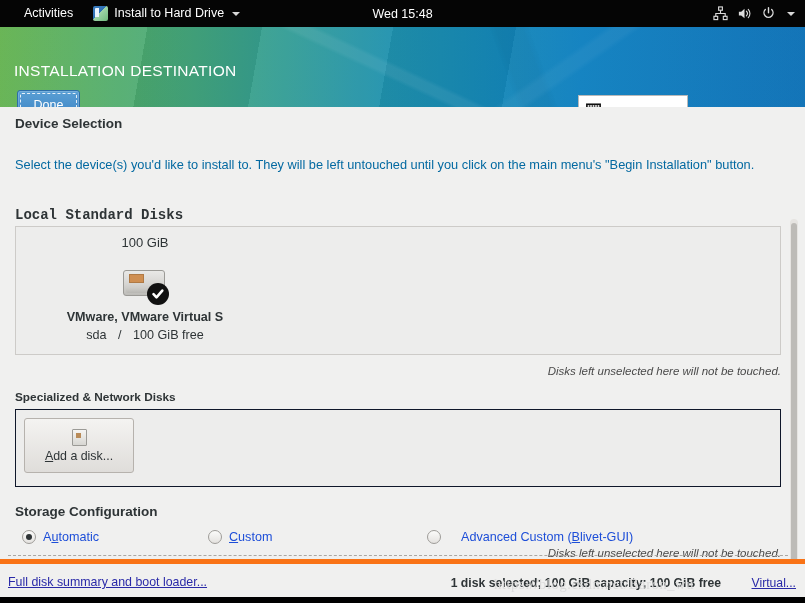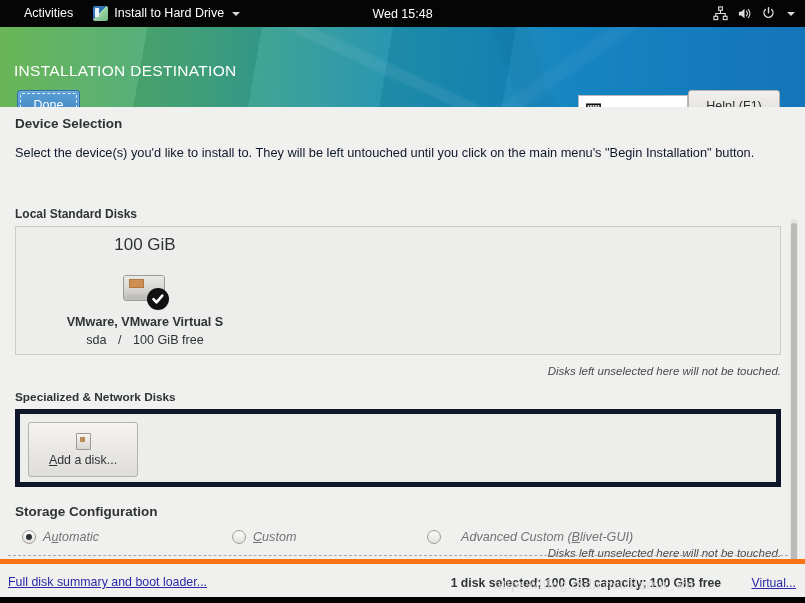--- a/index.html
+++ b/index.html
@@ -117,37 +117,37 @@
   #content {
     position: absolute; left: 0; top: 107px;
     width: 805px; height: 452px;
     background: #f0f0ef;
   }
   .sec-title {
     font-size: 13.5px; color: #2e3436; font-weight: bold;
   }
   #dev-sel-title { position: absolute; left: 15px; top: 9px; }
   #dev-sel-desc {
-    position: absolute; left: 15px; top: 36px; width: 745px;
-    font-size: 12.8px; color: #0f172a; line-height: 1.55;
+    position: absolute; left: 15px; top: 48px; width: 745px;
+    font-size: 12.8px; color: #0369a1; line-height: 1.55;
   }
   #local-lbl {
     position: absolute; left: 15px; top: 100px;
-    font-size: 12px; font-weight: bold; color: #2e3436;
+    font-size: 14px; font-weight: bold; color: #2e3436; font-family: Liberation Mono, monospace;
   }
   #disk-panel {
     position: absolute; left: 15px; top: 119px;
     width: 766px; height: 129px;
     background: #ededec; border: 1px solid #cdcbc8;
   }
   .disk-tile {
     position: absolute; left: 14px; top: 8px; width: 230px;
     text-align: center;
   }
-  .disk-cap { font-size: 17px; color: #2e3436; margin-bottom: 14px; }
+  .disk-cap { font-size: 13px; color: #2e3436; margin-bottom: 14px; }
   .disk-icon-wrap { position: relative; width: 44px; height: 38px; margin: 0 auto 8px; }
   .disk-body {
     position: absolute; left: 0; top: 6px; width: 42px; height: 26px;
     background: linear-gradient(#e9e9e7 0%, #d6d5d2 55%, #bdbcb8 100%);
     border: 1px solid #9b9a96; border-radius: 3px;
   }
   .disk-body::before {
     content: ""; position: absolute; left: 5px; top: 3px;
     width: 13px; height: 7px; background: #cf8f52; border: 1px solid #b07a45;
   }
@@ -172,21 +172,21 @@
   #hint1 { top: 258px; }
   #hint2 { top: 440px; }
 
   #spec-lbl {
     position: absolute; left: 15px; top: 283px;
     font-size: 11.8px; font-weight: bold; color: #2e3436;
   }
   #spec-panel {
     position: absolute; left: 15px; top: 302px;
     width: 766px; height: 78px;
-    background: #ededec; border: 5px solid #0f172a;
+    background: #ededec; border: 1px solid #0f172a;
   }
   #add-disk-btn {
     position: absolute; left: 8px; top: 8px;
     width: 110px; height: 55px;
     background: linear-gradient(#f4f3f1, #dfdddA);
     border: 1px solid #b6b2ad; border-radius: 3px;
     display: flex; flex-direction: column; align-items: center; justify-content: center;
     gap: 3px;
   }
   .adddisk-icon {
@@ -207,23 +207,23 @@
   .radio-row { position: absolute; top: 423px; display: flex; align-items: center; gap: 7px; }
   .radio {
     width: 14px; height: 14px; border-radius: 50%;
     background: linear-gradient(#fbfbfa, #e4e2df);
     border: 1px solid #9e9c98; position: relative; flex: 0 0 auto;
   }
   .radio.on::after {
     content: ""; position: absolute; left: 3px; top: 3px;
     width: 6px; height: 6px; border-radius: 50%; background: #2e3436;
   }
-  .radio-row .lbl { font-size: 12.6px; color: #737373; font-style: italic; }
+  .radio-row .lbl { font-size: 12.6px; color: #1d4ed8; }
   #radio-auto { left: 22px; }
-  #radio-custom { left: 232px; }
+  #radio-custom { left: 208px; }
   #radio-adv { left: 427px; gap: 20px; }
   #dash-sep {
     position: absolute; left: 8px; top: 448px; width: 790px;
     border-top: 1px dashed #a9a7a3;
   }
 
   
   #scrollbar {
     position: absolute; right: 7px; top: 112px;
     width: 8px; height: 440px;
@@ -328,21 +328,20 @@
               <rect x="8" y="5" width="2" height="2"></rect>
               <rect x="11" y="5" width="2" height="2"></rect>
               <rect x="14" y="5" width="2" height="2"></rect>
               <rect x="4" y="8" width="10" height="2"></rect>
             </g>
           </svg>
       </span>
       <span class="lbl">us</span>
     </div>
 
-    <div id="help-btn">Help! (F1)</div>
   </div>
 
   <div id="content">
 
     <div id="dev-sel-title" class="sec-title">Device Selection</div>
     <div id="dev-sel-desc">Select the device(s) you'd like to install to.  They will be left untouched until you click on the main menu's "Begin Installation" button.</div>
 
     <div id="local-lbl">Local Standard Disks</div>
 
     <div id="disk-panel">

